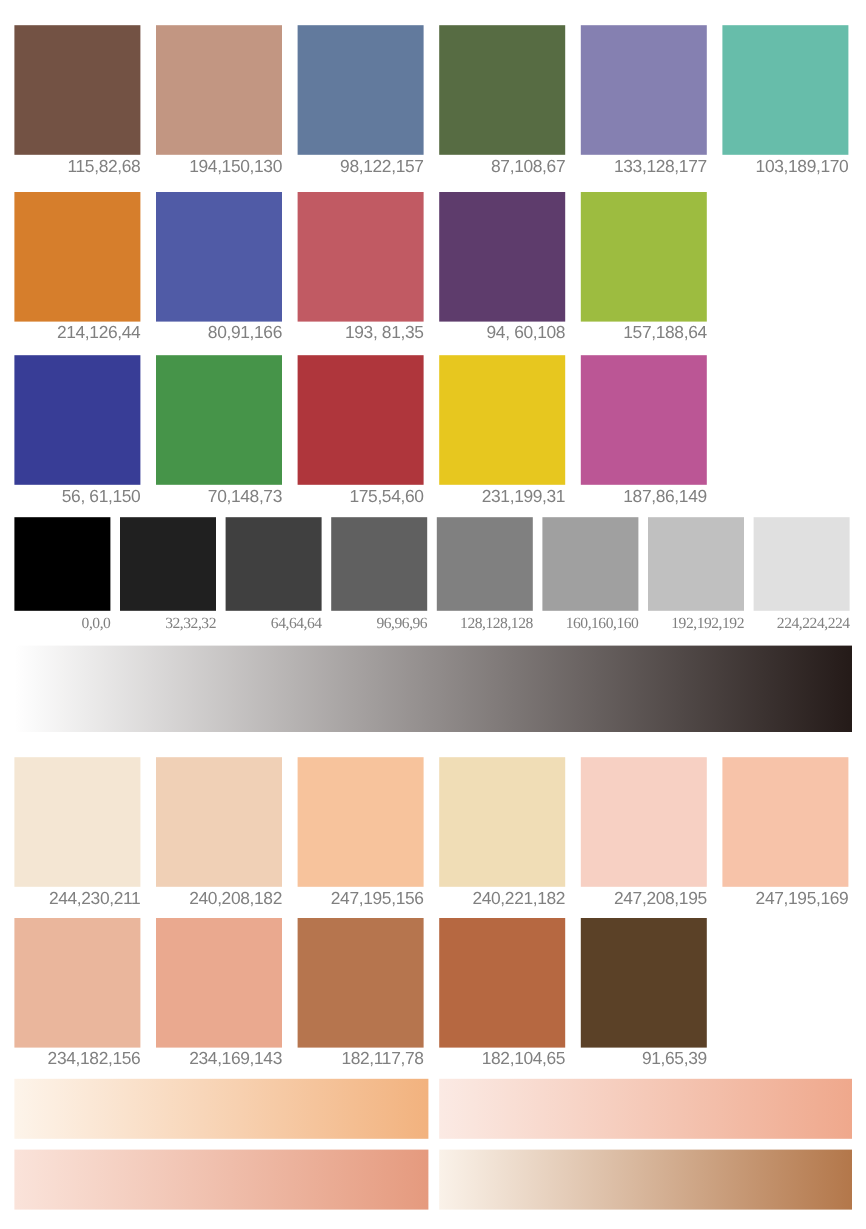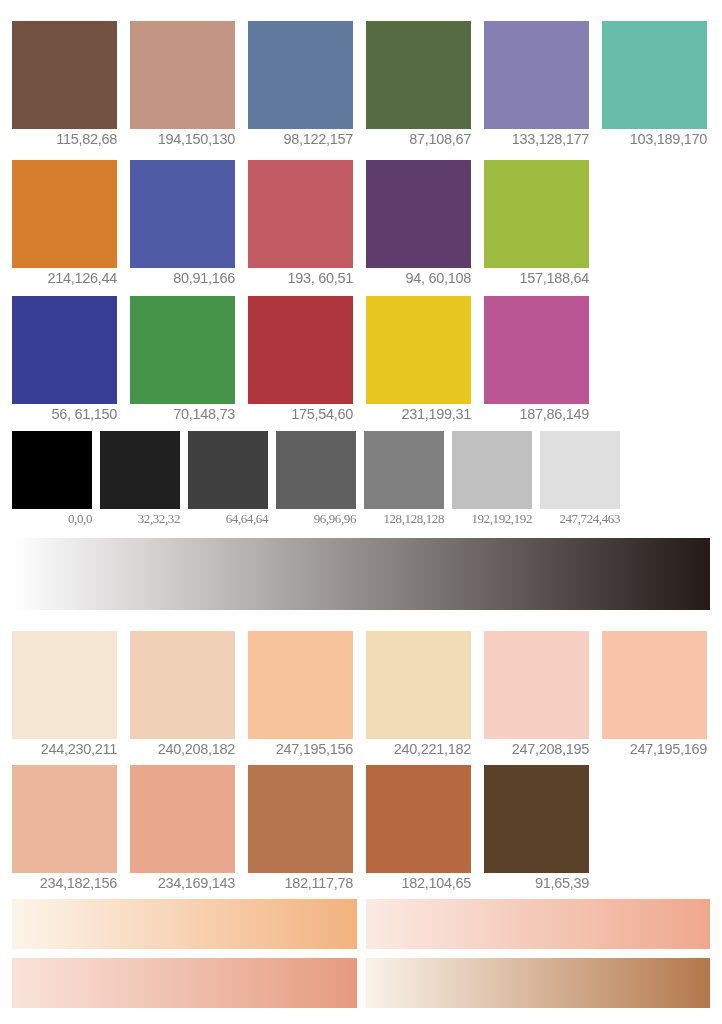--- a/index.html
+++ b/index.html
@@ -147,21 +147,21 @@
     <div class="swatch-cell">
       <span class="swatch-chip" id="c10" style="background: rgb(214, 126, 44);"></span>
       <span class="swatch-label">214,126,44</span>
     </div>
     <div class="swatch-cell">
       <span class="swatch-chip" id="c11" style="background: rgb(80, 91, 166);"></span>
       <span class="swatch-label">80,91,166</span>
     </div>
     <div class="swatch-cell">
       <span class="swatch-chip" id="c12" style="background: rgb(193, 90, 99);"></span>
-      <span class="swatch-label">193, 60,51</span>
+      <span class="swatch-label">193, 81,35</span>
     </div>
     <div class="swatch-cell">
       <span class="swatch-chip" id="c13" style="background: rgb(94, 60, 108);"></span>
       <span class="swatch-label">94, 60,108</span>
     </div>
     <div class="swatch-cell">
       <span class="swatch-chip" id="c14" style="background: rgb(157, 188, 64);"></span>
       <span class="swatch-label">157,188,64</span>
     </div>
   </div>
@@ -204,26 +204,30 @@
     </div>
     <div class="gray-cell">
       <span class="gray-chip" id="g3" style="background: rgb(96, 96, 96);"></span>
       <span class="gray-label">96,96,96</span>
     </div>
     <div class="gray-cell">
       <span class="gray-chip" id="g4" style="background: rgb(128, 128, 128);"></span>
       <span class="gray-label">128,128,128</span>
     </div>
     <div class="gray-cell">
+      <span class="gray-chip" id="g5" style="background: rgb(160, 160, 160);"></span>
+      <span class="gray-label">160,160,160</span>
+    </div>
+    <div class="gray-cell">
       <span class="gray-chip" id="g6" style="background: rgb(192, 192, 192);"></span>
       <span class="gray-label">192,192,192</span>
     </div>
     <div class="gray-cell">
       <span class="gray-chip" id="g7" style="background: rgb(224, 224, 224);"></span>
-      <span class="gray-label">247,724,463</span>
+      <span class="gray-label">224,224,224</span>
     </div>
   </div>
 
   <div class="gradient-bar-wide" id="gradWide" style="background: linear-gradient(to right, rgb(255, 255, 255) 0%, rgb(36, 26, 24) 100%);"></div>
 
   <div class="swatch-row row-tall" style="top:631px">
     <div class="swatch-cell">
       <span class="swatch-chip" id="s00" style="background: rgb(244, 230, 211);"></span>
       <span class="swatch-label">244,230,211</span>
     </div>

